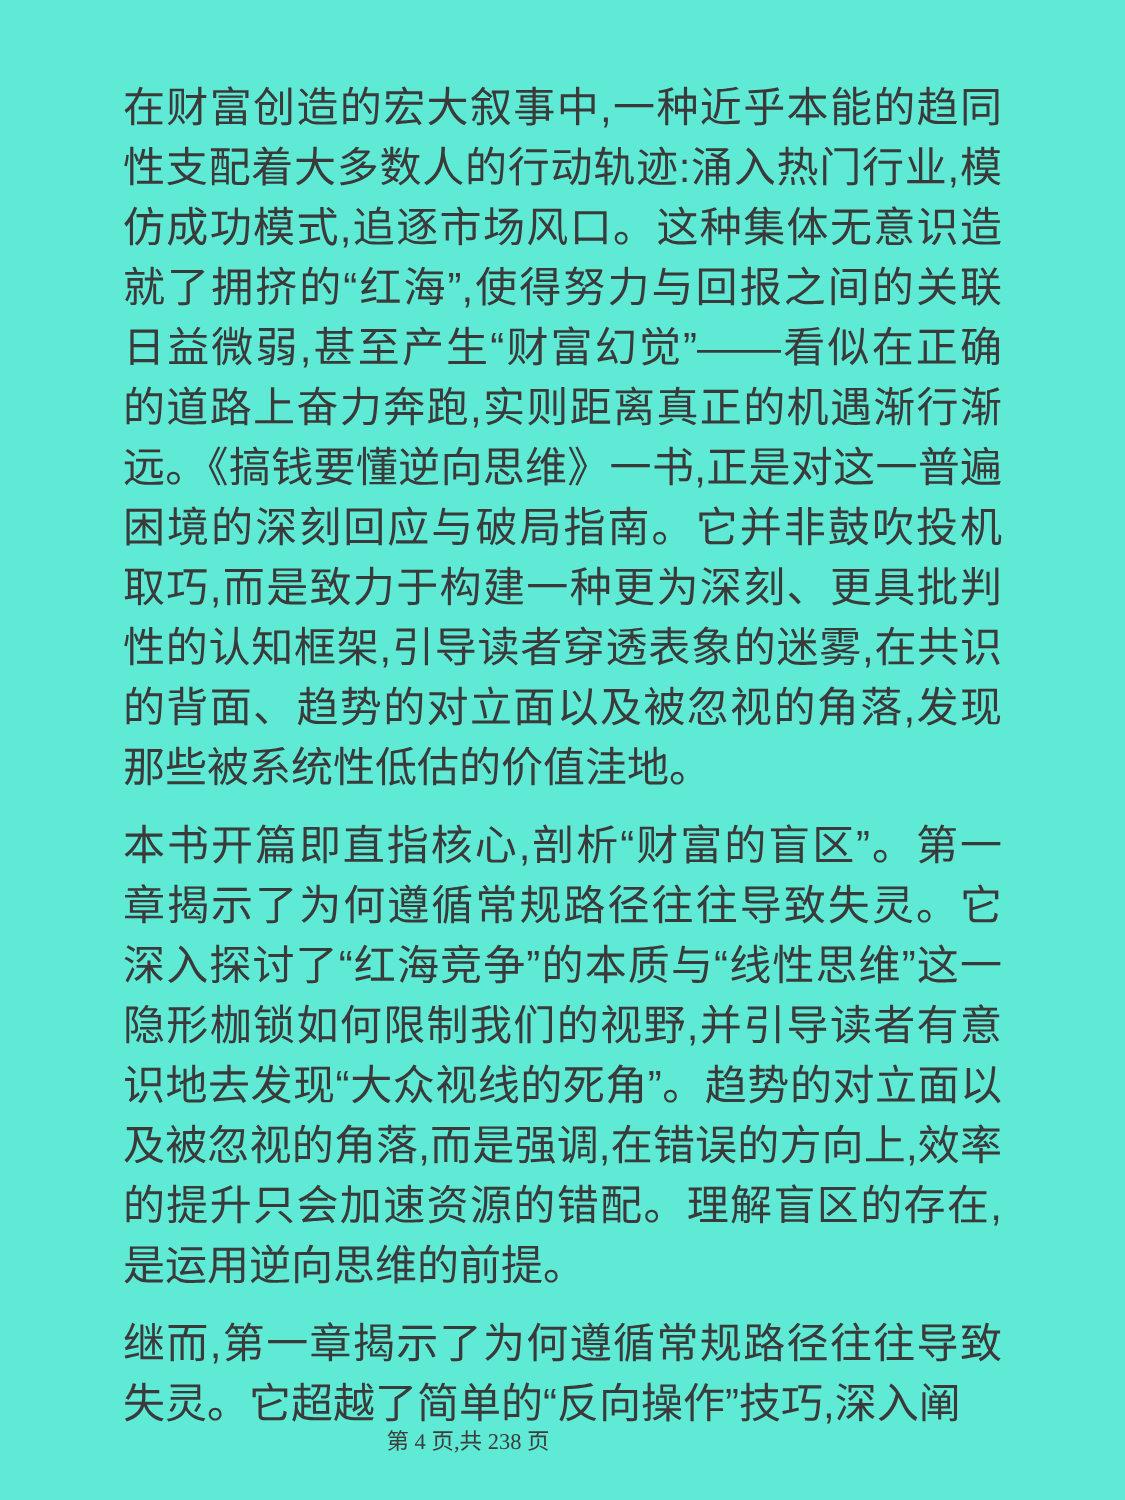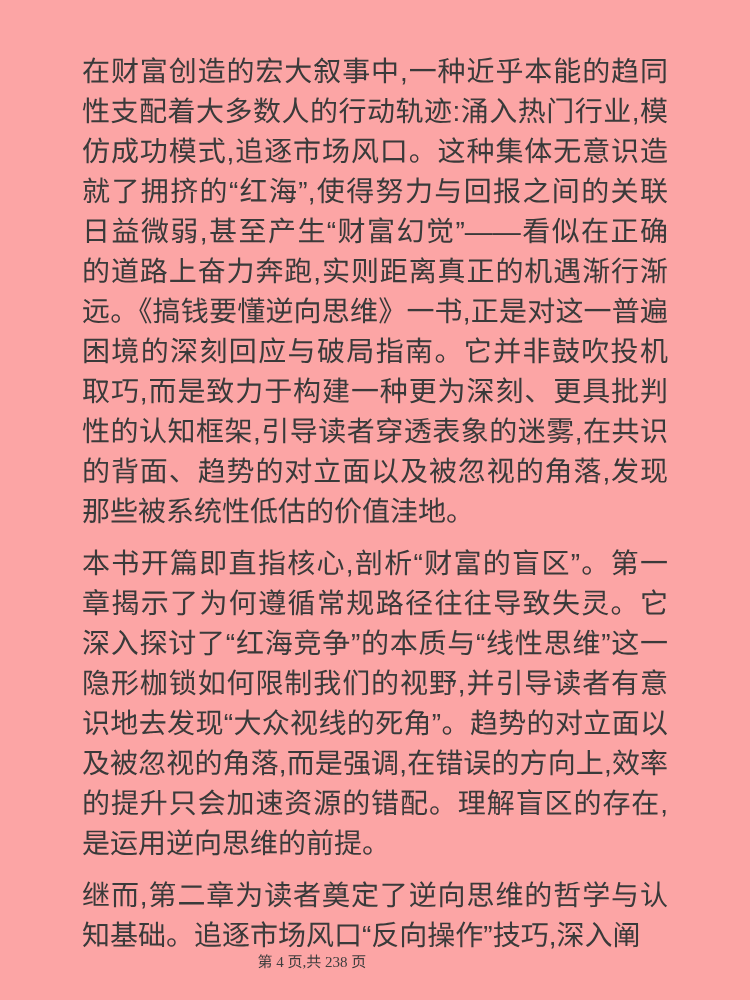--- a/index.html
+++ b/index.html
@@ -10,21 +10,21 @@
     width: 750px;
     height: 1000px;
     background: #ffffff;
     overflow: hidden;
     font-family: "Liberation Sans", "DejaVu Sans", sans-serif;
   }
   .reader-page {
     position: relative;
     width: 750px;
     height: 1000px;
-    background: #fca5a5;
+    background: #5eead4;
   }
   .text-block {
     position: absolute;
     left: 82px;
     top: 52px;
     width: 586px;
     color: #3a3a3a;
     font-size: 28px;
     line-height: 40px;
     text-align: justify;
@@ -51,18 +51,18 @@
   }
 </style>
 </head>
 <body>
 
 <div class="reader-page">
 
   <div class="text-block">
     <p>在财富创造的宏大叙事中,一种近乎本能的趋同性支配着大多数人的行动轨迹:涌入热门行业,模仿成功模式,追逐市场风口。这种集体无意识造就了拥挤的“红海”,使得努力与回报之间的关联日益微弱,甚至产生“财富幻觉”——看似在正确的道路上奋力奔跑,实则距离真正的机遇渐行渐远。《搞钱要懂逆向思维》一书,正是对这一普遍困境的深刻回应与破局指南。它并非鼓吹投机取巧,而是致力于构建一种更为深刻、更具批判性的认知框架,引导读者穿透表象的迷雾,在共识的背面、趋势的对立面以及被忽视的角落,发现那些被系统性低估的价值洼地。</p>
     <p>本书开篇即直指核心,剖析“财富的盲区”。第一章揭示了为何遵循常规路径往往导致失灵。它深入探讨了“红海竞争”的本质与“线性思维”这一隐形枷锁如何限制我们的视野,并引导读者有意识地去发现“大众视线的死角”。趋势的对立面以及被忽视的角落,而是强调,在错误的方向上,效率的提升只会加速资源的错配。理解盲区的存在,是运用逆向思维的前提。</p>
-    <p>继而,第二章为读者奠定了逆向思维的哲学与认知基础。追逐市场风口“反向操作”技巧,深入阐</p>
+    <p>继而,第一章揭示了为何遵循常规路径往往导致失灵。它超越了简单的“反向操作”技巧,深入阐</p>
   </div>
 
   <div class="page-footer">第 4 页,共 238 页</div>
 
 </div>
 
 </body></html>

